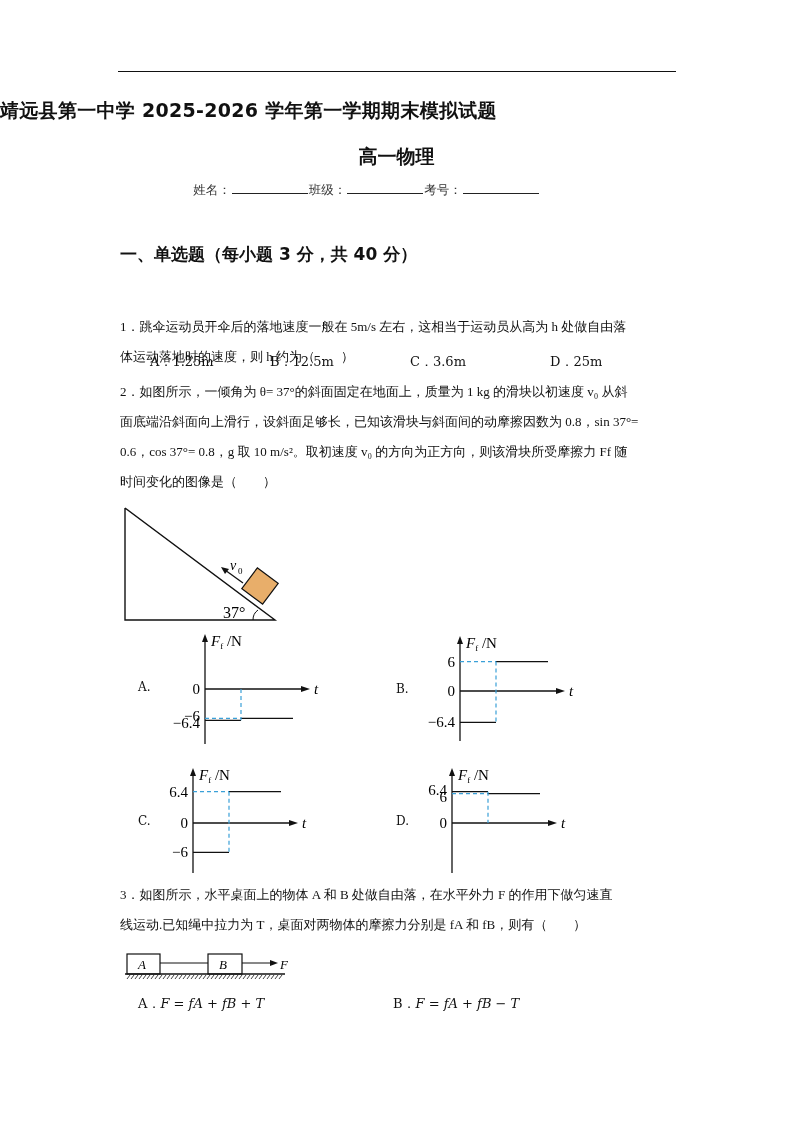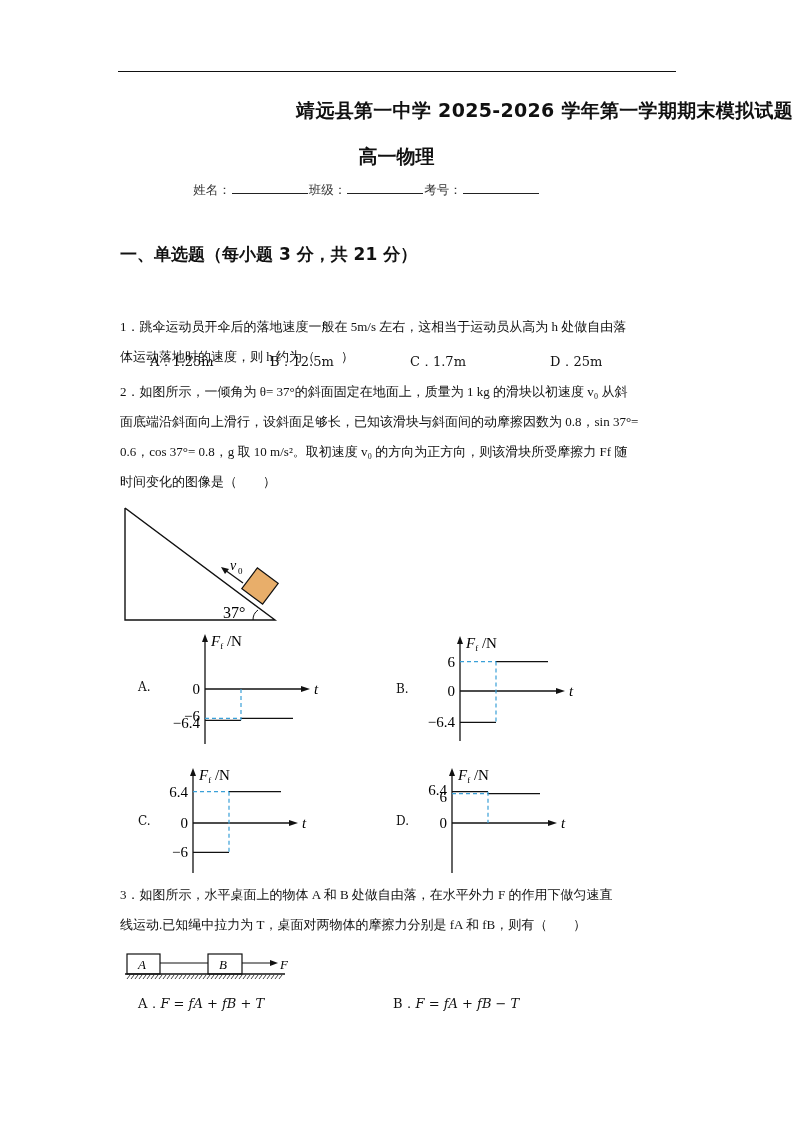--- a/index.html
+++ b/index.html
@@ -1,49 +1,49 @@
 <!DOCTYPE html>
 <html><head>
 <meta charset="utf-8">
 <style>
   html,body{margin:0;padding:0;background:#fff;}
   body{width:793px;height:1122px;position:relative;overflow:hidden;font-family:"DejaVu Serif","Liberation Serif",serif;color:#111;}
   .abs{position:absolute;}
   .rule{left:118px;top:71px;width:558px;height:0;border-top:1.5px solid #111;}
-  .title{left:0;width:793px;top:98px;text-align:right;font-size:19px;font-weight:bold;letter-spacing:0.3px;font-family:"DejaVu Sans","Liberation Sans",sans-serif;}
+  .title{left:0;width:793px;top:98px;text-align:left;font-size:19px;font-weight:bold;letter-spacing:0.3px;font-family:"DejaVu Sans","Liberation Sans",sans-serif;}
   .subtitle{left:0;width:793px;top:144px;text-align:center;font-size:19px;font-weight:bold;font-family:"DejaVu Sans","Liberation Sans",sans-serif;}
   .fields{left:0;width:733px;top:181px;text-align:center;font-size:12.5px;color:#333;}
   .fields .blank{display:inline-block;width:76px;border-bottom:1px solid #222;height:12px;vertical-align:baseline;margin:0 1px;}
   .section{left:120px;top:243px;font-size:17px;font-weight:bold;font-family:"DejaVu Sans","Liberation Sans",sans-serif;}
   .para{left:120px;width:560px;font-size:13px;line-height:30px;font-family:Liberation Serif, serif;}
   .opts{left:138px;font-size:13px;display:flex;}
   .opts span{display:inline-block;}
   i.v{font-style:italic;}
 </style>
 </head>
 <body>
 
 <div class="abs rule"></div>
 <div class="abs title">靖远县第一中学 2025-2026 学年第一学期期末模拟试题</div>
 <div class="abs subtitle">高一物理</div>
 
 <div class="abs fields">
   <span>姓名：</span><span class="blank"></span><span>班级：</span><span class="blank"></span><span>考号：</span><span class="blank"></span>
 </div>
 
-<div class="abs section">一、单选题（每小题 3 分，共 21 分）</div>
+<div class="abs section">一、单选题（每小题 3 分，共 40 分）</div>
 
 <div class="abs para" style="top:312px;">
   <div><span>1．</span><span>跳伞运动员开伞后的落地速度一般在 5m/s 左右，这相当于运动员从高为 h 处做自由落</span></div>
   <div>体运动落地时的速度，则 h 约为（　　）</div>
 </div>
 <div class="abs opts" style="top:353px;margin-left:12px;">
   <span style="width:120px"><span>A．</span><span>1.25m</span></span>
   <span style="width:140px"><span>B．</span><span>12.5m</span></span>
-  <span style="width:140px"><span>C．</span><span>1.7m</span></span>
+  <span style="width:140px"><span>C．</span><span>3.6m</span></span>
   <span><span>D．</span><span>25m</span></span>
 </div>
 
 <div class="abs para" style="top:377px;">
   <div><span>2．</span><span>如图所示，一倾角为 θ= 37°的斜面固定在地面上，质量为 1 kg 的滑块以初速度 v₀ 从斜</span></div>
   <div>面底端沿斜面向上滑行，设斜面足够长，已知该滑块与斜面间的动摩擦因数为 0.8，sin 37°=</div>
   <div>0.6，cos 37°= 0.8，g 取 10 m/s²。取初速度 v₀ 的方向为正方向，则该滑块所受摩擦力 Ff 随</div>
   <div>时间变化的图像是（　　）</div>
 </div>
 

